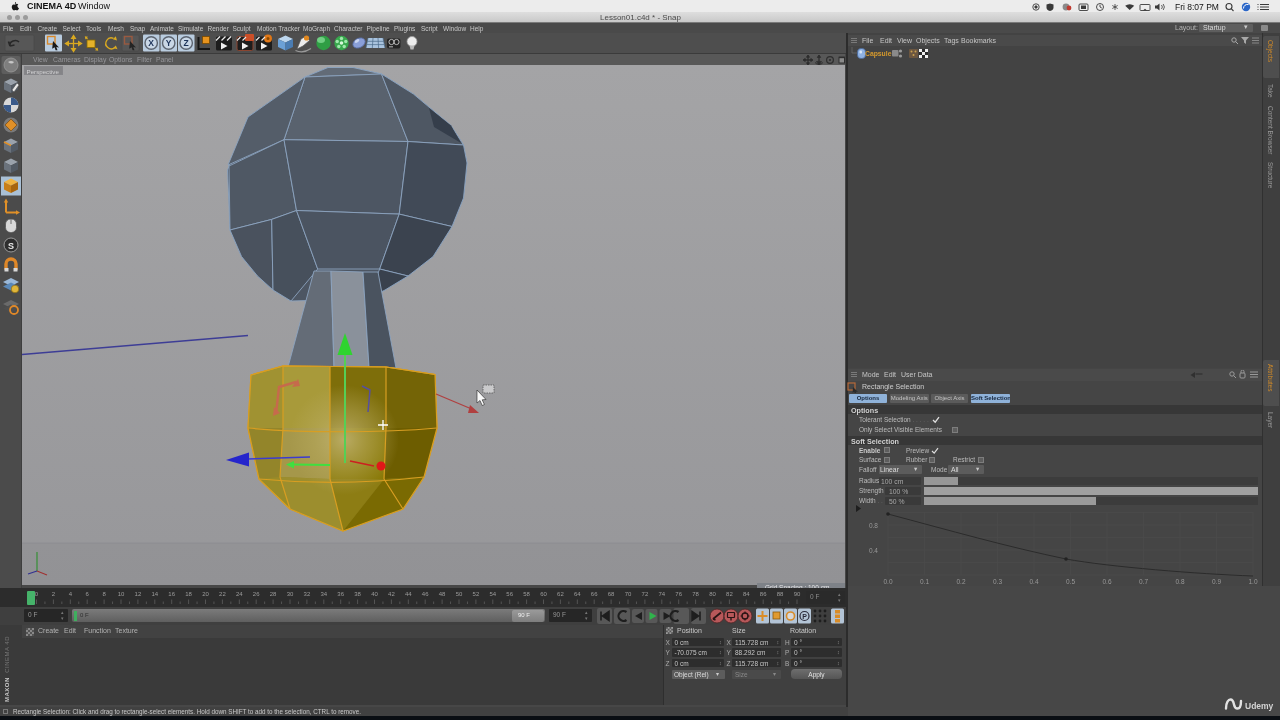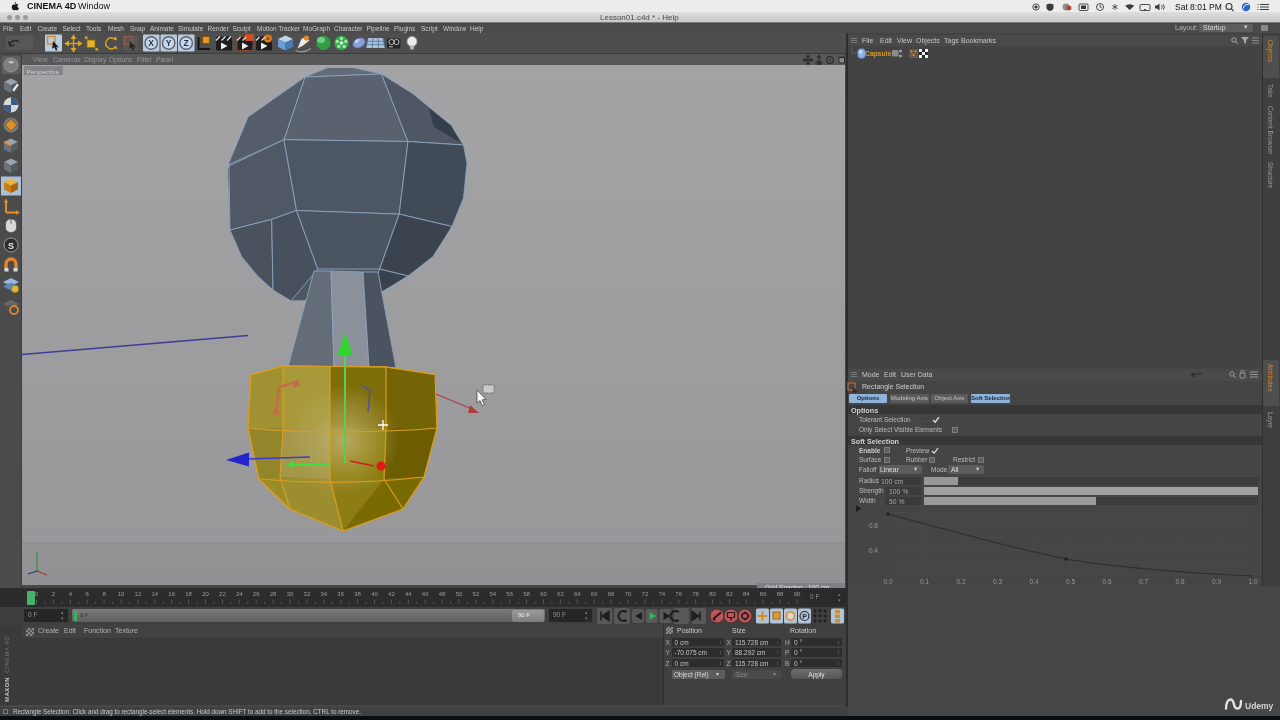--- a/index.html
+++ b/index.html
@@ -8,21 +8,21 @@
 </style></head>
 <body>
 
 <div class="abs" style="left:0;top:0;width:1280px;height:12px;background:#ececec;"></div>
 <svg class="abs" style="left:11px;top:2px;" width="9" height="9" viewBox="0 0 9 9">
   <path d="M4.5,2.2 C5.3,1.4 6.6,1.5 7.3,2.3 C6.6,2.8 6.3,3.5 6.5,4.4 C6.7,5.3 7.3,5.8 8,6 C7.6,7.2 6.8,8.4 5.9,8.4 C5.3,8.4 5.1,8 4.4,8 C3.7,8 3.4,8.4 2.9,8.4 C2,8.4 1,7 0.8,5.6 C0.6,4.2 1.3,2.8 2.6,2.6 C3.3,2.5 4,2.9 4.5,2.2 Z" fill="#1a1a1a"></path>
   <path d="M4.6,1.9 C5.1,1.3 5.1,0.6 4.9,0 C4.3,0.2 3.8,0.8 3.9,1.6 Z" fill="#1a1a1a"></path>
 </svg>
 <div class="tx" style="left:27px;top:1px;font-size:9px;font-weight:bold;color:#111;">CINEMA 4D</div>
 <div class="tx" style="left:78px;top:1px;font-size:9px;color:#111;">Window</div>
-<div class="tx" style="left:1175px;top:1.5px;font-size:8.5px;color:#111;">Sat 8:01 PM</div>
+<div class="tx" style="left:1175px;top:1.5px;font-size:8.5px;color:#111;">Fri 8:07 PM</div>
 <svg class="abs" style="left:1030px;top:1.5px;" width="140" height="10" viewBox="0 0 140 10">
   <g fill="none" stroke="#3a3a3a" stroke-width="0.9">
     <circle cx="6" cy="5" r="3.2"></circle>
       <circle cx="6" cy="5" r="1.2" fill="#3a3a3a"></circle>
     <path d="M20,1.5 l3.5,1 v3 q0,2.5 -3.5,3.5 q-3.5,-1 -3.5,-3.5 v-3 Z" fill="#3a3a3a" stroke="none"></path>
     <circle cx="36" cy="5" r="3.4" fill="#8a8a8a" stroke="none"></circle>
       <circle cx="39" cy="6" r="2.4" fill="#c03a30" stroke="none"></circle>
     <rect x="49" y="2" width="9" height="6.5" rx="1" fill="none"></rect>
       <rect x="51" y="3.5" width="5" height="3.5" fill="#3a3a3a" stroke="none"></rect>
     <circle cx="70" cy="5" r="3.5"></circle>
@@ -40,21 +40,21 @@
     <line x1="7.2" y1="6.7" x2="9.5" y2="9" stroke="#3a3a3a" stroke-width="1.1"></line>
   <circle cx="22" cy="5" r="4.2" fill="#2a66c8"></circle>
     <path d="M19.5,6.5 a4,4 0 0 1 5,-4" fill="none" stroke="#fff" stroke-width="1"></path>
   <path d="M36,2.5 h9 M36,5 h9 M36,7.5 h9 M33.5,2.5 h1 M33.5,5 h1 M33.5,7.5 h1" stroke="#3a3a3a" stroke-width="1"></path>
 </svg>
 
 <div class="abs" style="left:0;top:12px;width:1280px;height:11px;background:linear-gradient(#dedede,#c9c9c9);border-bottom:1px solid #7a7a7a;box-sizing:border-box;"></div>
 <div class="abs" style="left:7px;top:15px;width:5px;height:5px;border-radius:50%;background:#9b9b9b;"></div>
 <div class="abs" style="left:15px;top:15px;width:5px;height:5px;border-radius:50%;background:#9b9b9b;"></div>
 <div class="abs" style="left:23px;top:15px;width:5px;height:5px;border-radius:50%;background:#9b9b9b;"></div>
-<div class="tx" style="left:600px;top:13px;font-size:8px;color:#4a4a4a;">Lesson01.c4d * - Help</div>
+<div class="tx" style="left:600px;top:13px;font-size:8px;color:#4a4a4a;">Lesson01.c4d * - Snap</div>
 
 <div class="abs" style="left:0;top:23px;width:1280px;height:10px;background:#4a4a4a;"></div>
 <div class="tx" style="left:3px;top:24.5px;font-size:6.5px;color:#c9c9c9;">File</div>
 <div class="tx" style="left:20px;top:24.5px;font-size:6.5px;color:#c9c9c9;">Edit</div>
 <div class="tx" style="left:37.5px;top:24.5px;font-size:6.5px;color:#c9c9c9;">Create</div>
 <div class="tx" style="left:62.5px;top:24.5px;font-size:6.5px;color:#c9c9c9;">Select</div>
 <div class="tx" style="left:86px;top:24.5px;font-size:6.5px;color:#c9c9c9;">Tools</div>
 <div class="tx" style="left:108px;top:24.5px;font-size:6.5px;color:#c9c9c9;">Mesh</div>
 <div class="tx" style="left:130px;top:24.5px;font-size:6.5px;color:#c9c9c9;">Snap</div>
 <div class="tx" style="left:150px;top:24.5px;font-size:6.5px;color:#c9c9c9;">Animate</div>

